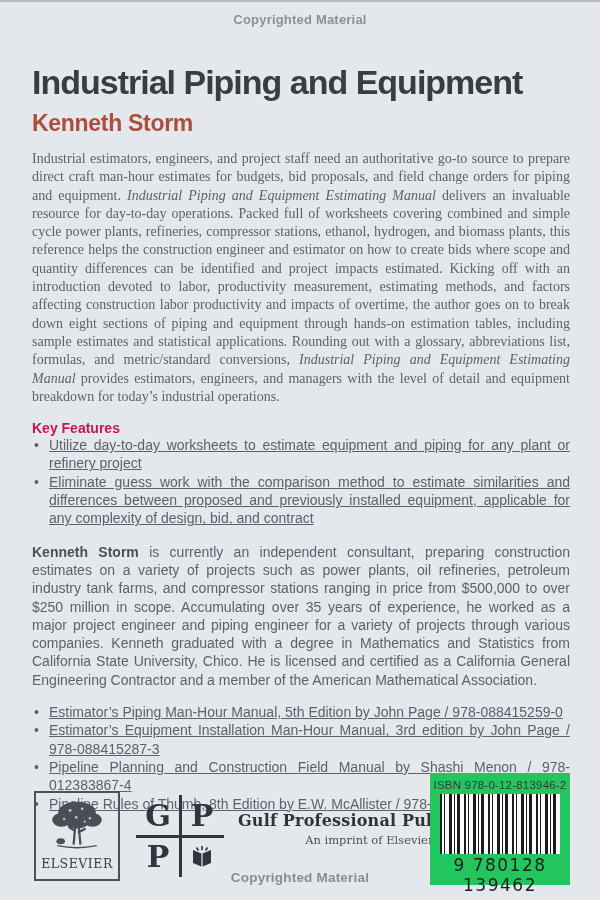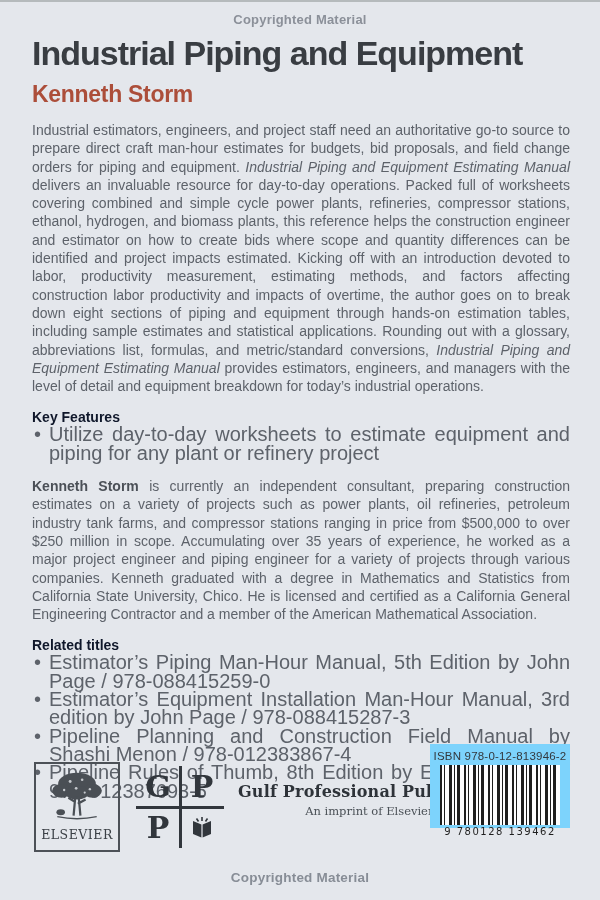--- a/index.html
+++ b/index.html
@@ -3,42 +3,42 @@
 <meta charset="utf-8">
 <style>
   html,body{margin:0;padding:0;}
   body{
     width:600px;height:900px;
     background:#e4e7ec;
     font-family:"Liberation Sans", sans-serif;
     position:relative;overflow:hidden;
   }
   body::before{content:"";position:absolute;top:0;left:0;right:0;height:2px;background:rgba(40,50,45,.25);}
-  .page{position:absolute;inset:0;padding:32px 30px 0 32px;box-sizing:border-box;}
+  .page{position:absolute;inset:0;padding:32px 30px 0 32px;box-sizing:border-box;margin-top:29px;}
   .copyright-top{
     position:absolute;top:12px;left:0;right:0;text-align:center;
     font-size:13px;font-weight:700;color:#8b9099;z-index:5;letter-spacing:.2px;
   }
   .copyright-bottom{
     position:absolute;bottom:15px;left:0;right:0;text-align:center;
     font-size:13.5px;font-weight:700;color:#878d96;letter-spacing:.2px;
   }
   .title-line{
     font-size:34px;font-weight:700;color:#393d42;
     letter-spacing:-1px;line-height:42px;white-space:nowrap;
   }
   .author{margin-top:7px;font-size:23px;font-weight:700;color:#ac4e3a;letter-spacing:-.3px;}
   .body-text{font-size:14px;color:#5d626a;line-height:18.3px;text-align:justify;}
-  .description{margin-top:13px;}
+  .description{margin-top:13px;font-family:Liberation Serif, serif;}
   .bio{margin-top:15px;}
   .seg-it{font-style:italic;}
   .seg-bd{font-weight:700;color:#4b5057;}
-  .sec-head{margin-top:13px;font-size:14px;font-weight:700;color:#0f172a;}
+  .sec-head{margin-top:13px;font-size:14px;font-weight:700;color:#be185d;}
   ul.bullets{margin:0;padding:0;list-style:none;}
-  ul.bullets li{position:relative;padding-left:17px;font-size:20px;color:#5d626a;line-height:18.3px;text-align:justify;}
+  ul.bullets li{position:relative;padding-left:17px;font-size:14px;color:#5d626a;line-height:18.3px;text-align:justify;text-decoration:underline;}
   ul.bullets li::before{content:"\2022";position:absolute;left:2px;color:#5d626a;}
   
   .footer{position:absolute;left:32px;right:30px;top:758px;height:100px;}
   .elsevier-box{
     position:absolute;left:2px;top:4px;width:86px;height:90px;
     border:2px solid #4c5157;box-sizing:border-box;
     display:flex;flex-direction:column;align-items:center;justify-content:center;
     padding-bottom:4px;
   }
   .elsevier-label{font-family:"DejaVu Serif", serif;font-size:12.5px;color:#3b4046;letter-spacing:.5px;}
@@ -49,58 +49,58 @@
     position:absolute;width:50%;height:50%;
     display:flex;align-items:center;justify-content:center;
     font-family:"DejaVu Serif", serif;font-weight:700;font-size:30px;color:#31363c;
   }
   .gpp-c1{left:0;top:0;} .gpp-c2{left:50%;top:0;} .gpp-c3{left:0;top:50%;} .gpp-c4{left:50%;top:50%;}
   .gulf{position:absolute;left:206px;top:24px;}
   .gulf-name{font-family:"DejaVu Serif", serif;font-weight:700;font-size:16px;color:#2e3339;letter-spacing:.2px;}
   .gulf-imprint,.gulf-site{font-family:"DejaVu Serif", serif;font-size:11.5px;color:#4a5056;line-height:14.5px;text-align:center;}
   .gulf-imprint{margin-top:3px;}
   .isbn-box{
-    position:absolute;right:0;top:-14px;width:140px;height:84px;
-    background:#7dd3fc;text-align:center;padding-top:6px;box-sizing:border-box;
+    position:absolute;right:0;top:-14px;width:140px;height:112px;
+    background:#22c55e;text-align:center;padding-top:6px;box-sizing:border-box;
   }
   .isbn-label{font-size:11.5px;color:#33383d;letter-spacing:.2px;}
   .barcode-bars{
     height:60px;margin:3px 10px 0;
     background:repeating-linear-gradient(90deg,
       #1c1c1c 0 2px, #fcfcfd 2px 4px,
       #1c1c1c 4px 5px, #fcfcfd 5px 9px,
       #1c1c1c 9px 12px, #fcfcfd 12px 14px,
       #1c1c1c 14px 15px, #fcfcfd 15px 17px,
       #1c1c1c 17px 20px, #fcfcfd 20px 24px);
   }
-  .barcode-number{font-family:"DejaVu Sans", sans-serif;font-size:10px;color:#1f1f1f;margin-top:1px;letter-spacing:1.5px;}
+  .barcode-number{font-family:"DejaVu Sans", sans-serif;font-size:17px;color:#1f1f1f;margin-top:1px;letter-spacing:1.5px;}
 </style>
 </head>
 <body>
 
 <div class="copyright-top">Copyrighted Material</div>
 
 <div class="page">
 
   <div>
     <div class="title-line">Industrial Piping and Equipment</div>
   </div>
 
   <div class="author">Kenneth Storm</div>
 
   <p class="body-text description"><span>Industrial estimators, engineers, and project staff need an authoritative go-to source to prepare direct craft man-hour estimates for budgets, bid proposals, and field change orders for piping and equipment. </span><span class="seg-it">Industrial Piping and Equipment Estimating Manual</span><span> delivers an invaluable resource for day-to-day operations. Packed full of worksheets covering combined and simple cycle power plants, refineries, compressor stations, ethanol, hydrogen, and biomass plants, this reference helps the construction engineer and estimator on how to create bids where scope and quantity differences can be identified and project impacts estimated. Kicking off with an introduction devoted to labor, productivity measurement, estimating methods, and factors affecting construction labor productivity and impacts of overtime, the author goes on to break down eight sections of piping and equipment through hands-on estimation tables, including sample estimates and statistical applications. Rounding out with a glossary, abbreviations list, formulas, and metric/standard conversions, </span><span class="seg-it">Industrial Piping and Equipment Estimating Manual</span><span> provides estimators, engineers, and managers with the level of detail and equipment breakdown for today’s industrial operations.</span></p>
 
   <div class="sec-head">Key Features</div>
   <ul class="bullets">
       <li><span>Utilize day-to-day worksheets to estimate equipment and piping for any plant or refinery project</span></li>
+      <li><span>Eliminate guess work with the comparison method to estimate similarities and differences between proposed and previously installed equipment, applicable for any complexity of design, bid, and contract</span></li>
     </ul>
 
   <p class="body-text bio"><span class="seg-bd">Kenneth Storm</span><span> is currently an independent consultant, preparing construction estimates on a variety of projects such as power plants, oil refineries, petroleum industry tank farms, and compressor stations ranging in price from $500,000 to over $250 million in scope. Accumulating over 35 years of experience, he worked as a major project engineer and piping engineer for a variety of projects through various companies. Kenneth graduated with a degree in Mathematics and Statistics from California State University, Chico. He is licensed and certified as a California General Engineering Contractor and a member of the American Mathematical Association.</span></p>
 
-  <div class="sec-head">Related titles</div>
   <ul class="bullets">
       <li><span>Estimator’s Piping Man-Hour Manual, 5th Edition by John Page / 978-088415259-0</span></li>
       <li><span>Estimator’s Equipment Installation Man-Hour Manual, 3rd edition by John Page / 978-088415287-3</span></li>
       <li><span>Pipeline Planning and Construction Field Manual by Shashi Menon / 978-012383867-4</span></li>
       <li><span>Pipeline Rules of Thumb, 8th Edition by E.W. McAllister / 978-012387693-5</span></li>
     </ul>
 
   <div class="footer">
 
     <div class="elsevier-box">

